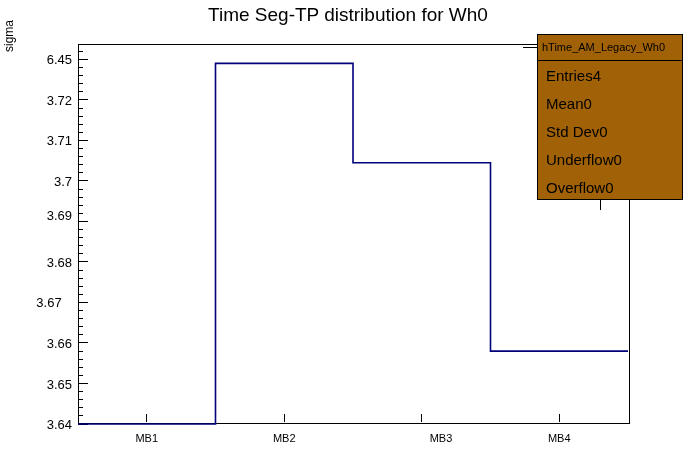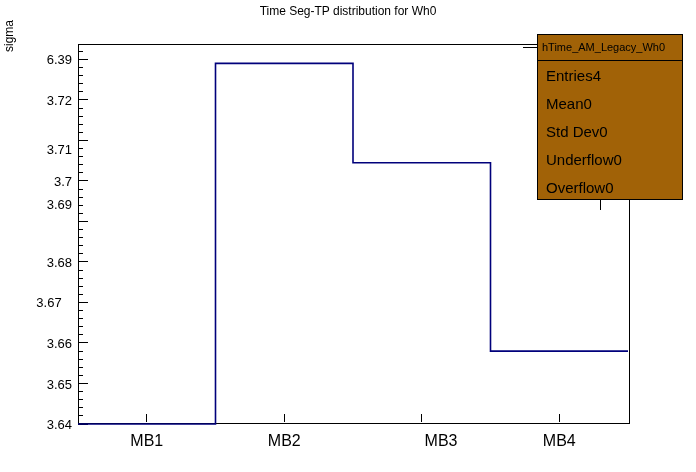--- a/index.html
+++ b/index.html
@@ -17,21 +17,21 @@
     height: 472px;
     background: #ffffff;
     overflow: hidden;
   }
   #plot-title {
     position: absolute;
     left: 0;
     top: 4px;
     width: 696px;
     text-align: center;
-    font-size: 12px;
+    font-size: 19px;
     color: #000000;
     font-family: "Liberation Sans", sans-serif;
     letter-spacing: 0px;
   }
   #y-axis-title {
     position: absolute;
     left: 2px;
     top: 52px;
     font-size: 12px;
     color: #000000;
@@ -60,21 +60,21 @@
   .ytick-label {
     position: absolute;
     font-size: 13px;
     color: #000000;
     text-align: right;
     white-space: nowrap;
     transform: translateY(-50%);
   }
   .xtick-label {
     position: absolute;
-    font-size: 16px;
+    font-size: 11px;
     color: #000000;
     text-align: center;
     white-space: nowrap;
     transform: translateX(-50%);
   }
   
   #stats-box {
     position: absolute;
     left: 537px;
     top: 34px;
@@ -167,25 +167,25 @@
       <line x1="146.75" y1="422" x2="146.75" y2="414" stroke="#000000" stroke-width="1" shape-rendering="crispEdges"></line>
       <line x1="284.25" y1="422" x2="284.25" y2="414" stroke="#000000" stroke-width="1" shape-rendering="crispEdges"></line>
       <line x1="421.75" y1="422" x2="421.75" y2="414" stroke="#000000" stroke-width="1" shape-rendering="crispEdges"></line>
       <line x1="559.25" y1="422" x2="559.25" y2="414" stroke="#000000" stroke-width="1" shape-rendering="crispEdges"></line>
       <polyline points="78.0,424.0 215.5,424.0 215.5,63.4 353.0,63.4 353.0,162.7 490.5,162.7 490.5,351.1 628.0,351.1" fill="none" stroke="#00007b" stroke-width="1.6"></polyline>
       <line x1="523" y1="47" x2="537" y2="47" stroke="#000000" stroke-width="1" shape-rendering="crispEdges"></line>
       <line x1="600" y1="200" x2="600" y2="210" stroke="#000000" stroke-width="1" shape-rendering="crispEdges"></line>
     </svg>
 
   <div id="ytick-labels">
-      <div class="ytick-label" style="top: 59.3955px; left: 26px; width: 46px;">6.39</div>
+      <div class="ytick-label" style="top: 59.3955px; left: 26px; width: 46px;">6.45</div>
       <div class="ytick-label" style="top: 99.91px; left: 26px; width: 46px;">3.72</div>
-      <div class="ytick-label" style="top: 140.424px; left: 26px; width: 46px; margin-top: 9px;">3.71</div>
+      <div class="ytick-label" style="top: 140.424px; left: 26px; width: 46px;">3.71</div>
       <div class="ytick-label" style="top: 180.939px; left: 26px; width: 46px;">3.7</div>
-      <div class="ytick-label" style="top: 204px; left: 26px; width: 46px;">3.69</div>
+      <div class="ytick-label" style="top: 215px; left: 26px; width: 46px;">3.69</div>
       <div class="ytick-label" style="top: 261.968px; left: 26px; width: 46px;">3.68</div>
       <div class="ytick-label" style="top: 302.482px; left: 26px; width: 46px; text-align: center;">3.67</div>
       <div class="ytick-label" style="top: 342.997px; left: 26px; width: 46px;">3.66</div>
       <div class="ytick-label" style="top: 383.511px; left: 26px; width: 46px;">3.65</div>
       <div class="ytick-label" style="top: 424.026px; left: 26px; width: 46px;">3.64</div>
     </div>
   <div id="xtick-labels">
       <div class="xtick-label" style="left: 146.75px; top: 432px;">MB1</div>
       <div class="xtick-label" style="left: 284.25px; top: 432px;">MB2</div>
       <div class="xtick-label" style="left: 397px; top: 432px; margin-left: 44px;">MB3</div>

